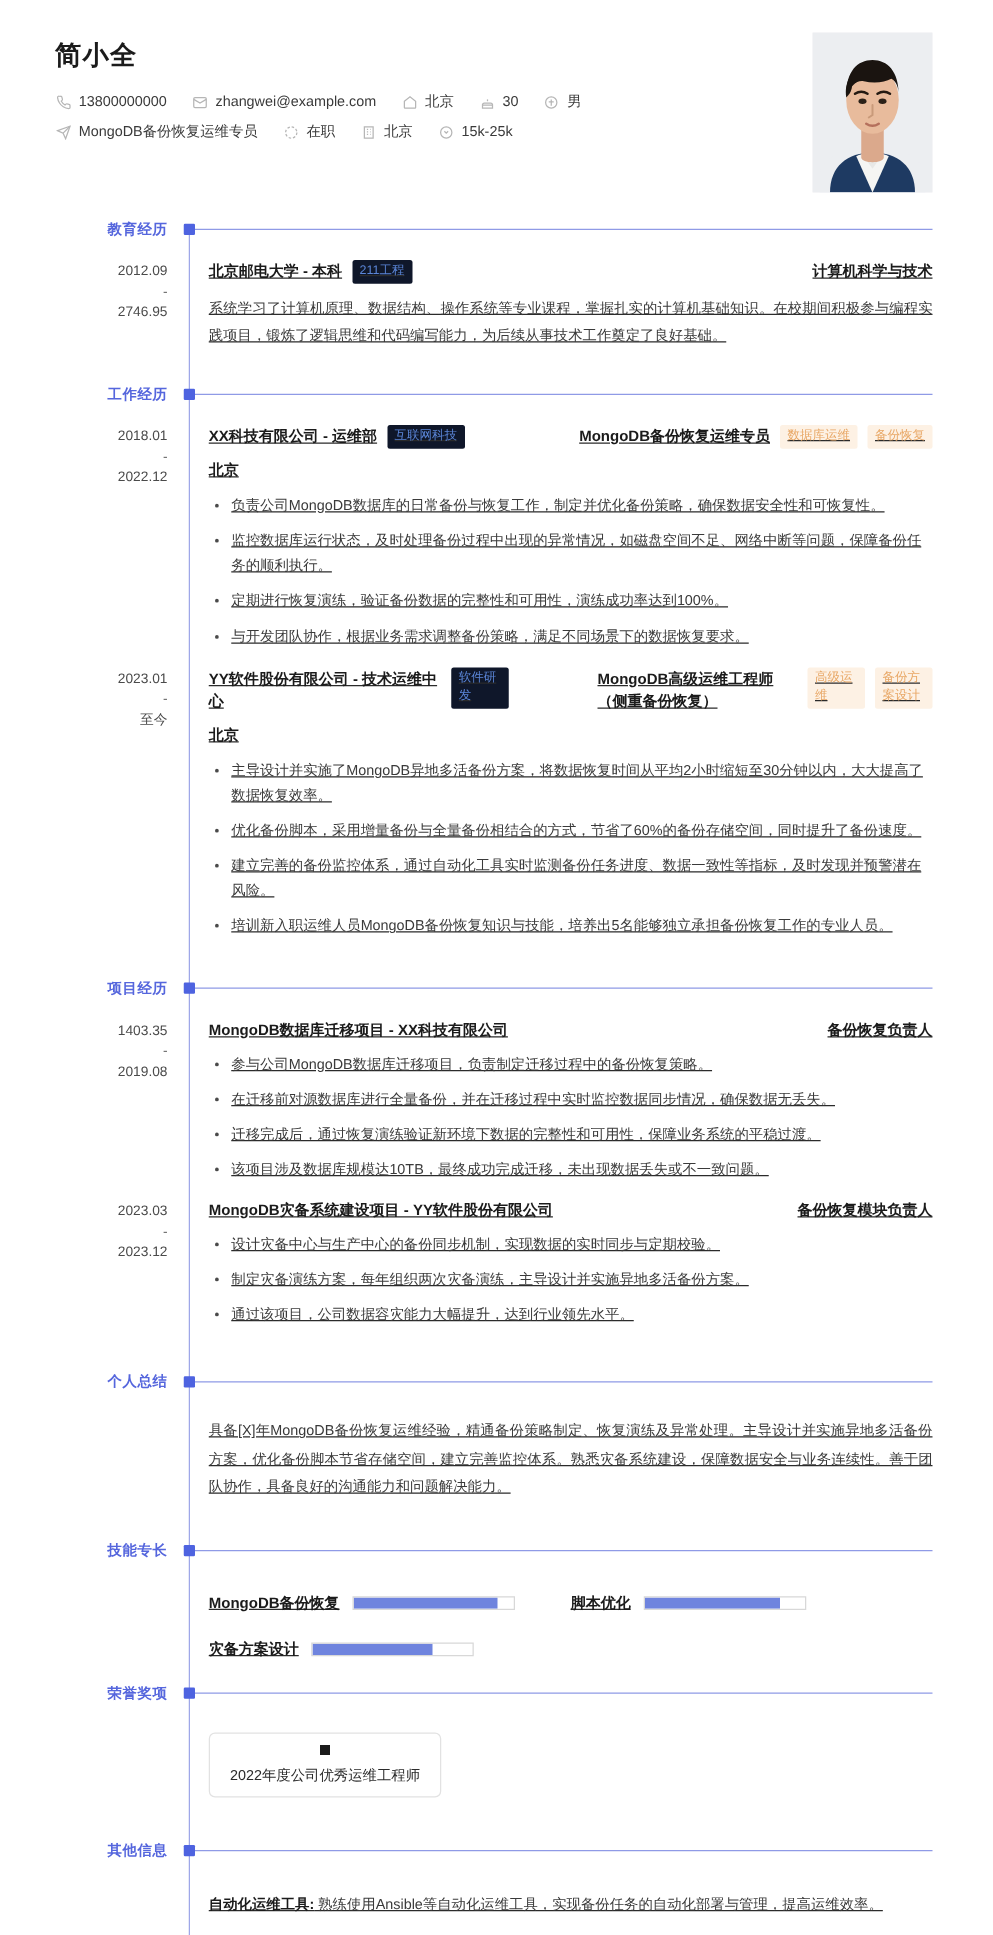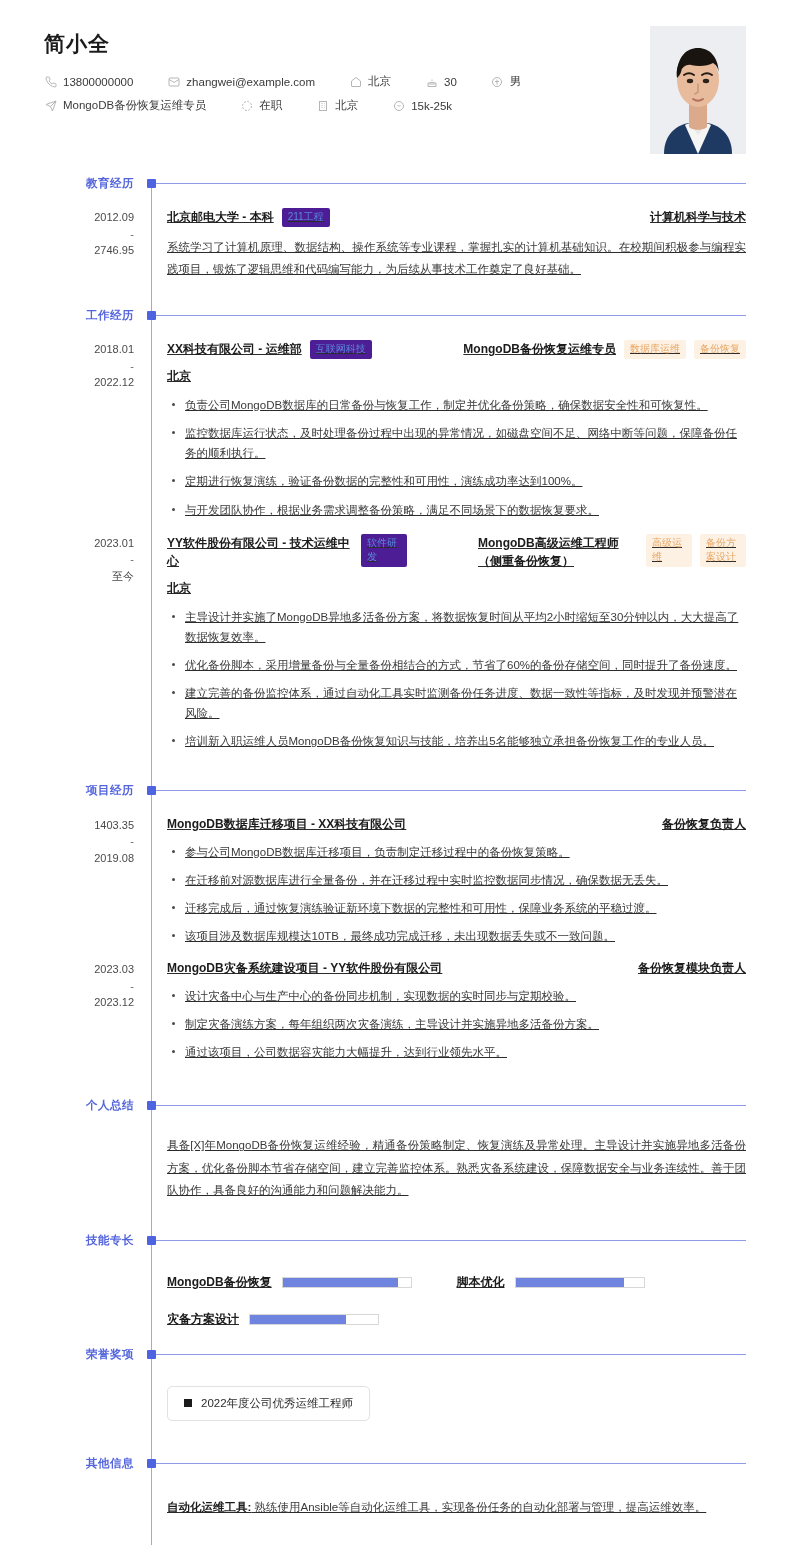--- a/index.html
+++ b/index.html
@@ -26,21 +26,20 @@
     letter-spacing: 1px;
     margin-bottom: 16px;
   }
   .meta-row {
     display: flex;
     flex-wrap: wrap;
     align-items: center;
     margin-bottom: 9px;
     font-size: 11.5px;
     color: #3a3a3a;
-    gap: 14px;
   }
   .meta-item {
     display: flex;
     align-items: center;
     margin-right: 20px;
     white-space: nowrap;
   }
   .meta-item .mi-ico {
     display: inline-flex;
     align-items: center;
@@ -145,21 +144,21 @@
     text-align: left;
   }
   .tag {
     display: inline-block;
     font-size: 10px;
     line-height: 1.45;
     padding: 2px 6px;
     border-radius: 2px;
     white-space: normal;
   }
-  .tag-blue { background: #4c1d95; color: #5b86d8; }
+  .tag-blue { background: #0f172a; color: #5b86d8; }
   .tag-orange { background: #fdf1e4; color: #e8a765; }
   .tag-w { max-width: 46px; }
 
   .city {
     font-size: 12px;
     font-weight: bold;
     color: #1b1b1b;
     margin-bottom: 10px;
   }
   ul.bullets { list-style: none; margin: 0 0 4px 0; padding: 0; }
@@ -236,20 +235,21 @@
   .honor-badge {
     display: inline-flex;
     align-items: center;
     gap: 9px;
     border: 1px solid #e2e2e2;
     border-radius: 5px;
     padding: 9px 16px;
     font-size: 11.5px;
     color: #2b2b2b;
     background: #fff;
+    flex-direction: column;
   }
   .honor-sq { width: 8px; height: 8px; background: #1b1b1b; display: inline-block; }
 
   
   .other-line {
     font-size: 11.5px;
     line-height: 1.8;
     color: #3a3a3a;
   }
   .other-line b { color: #1b1b1b; font-weight: bold; }

